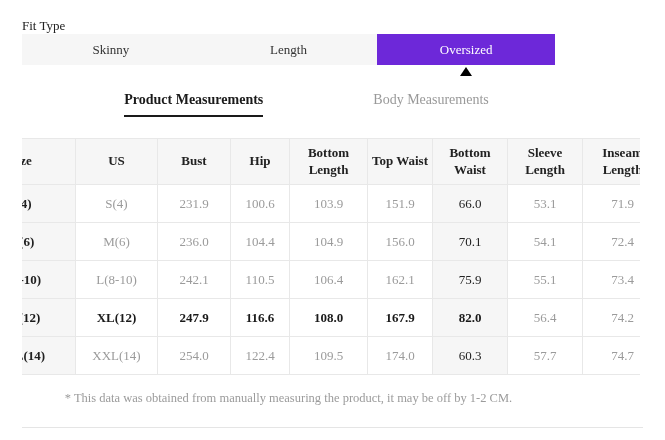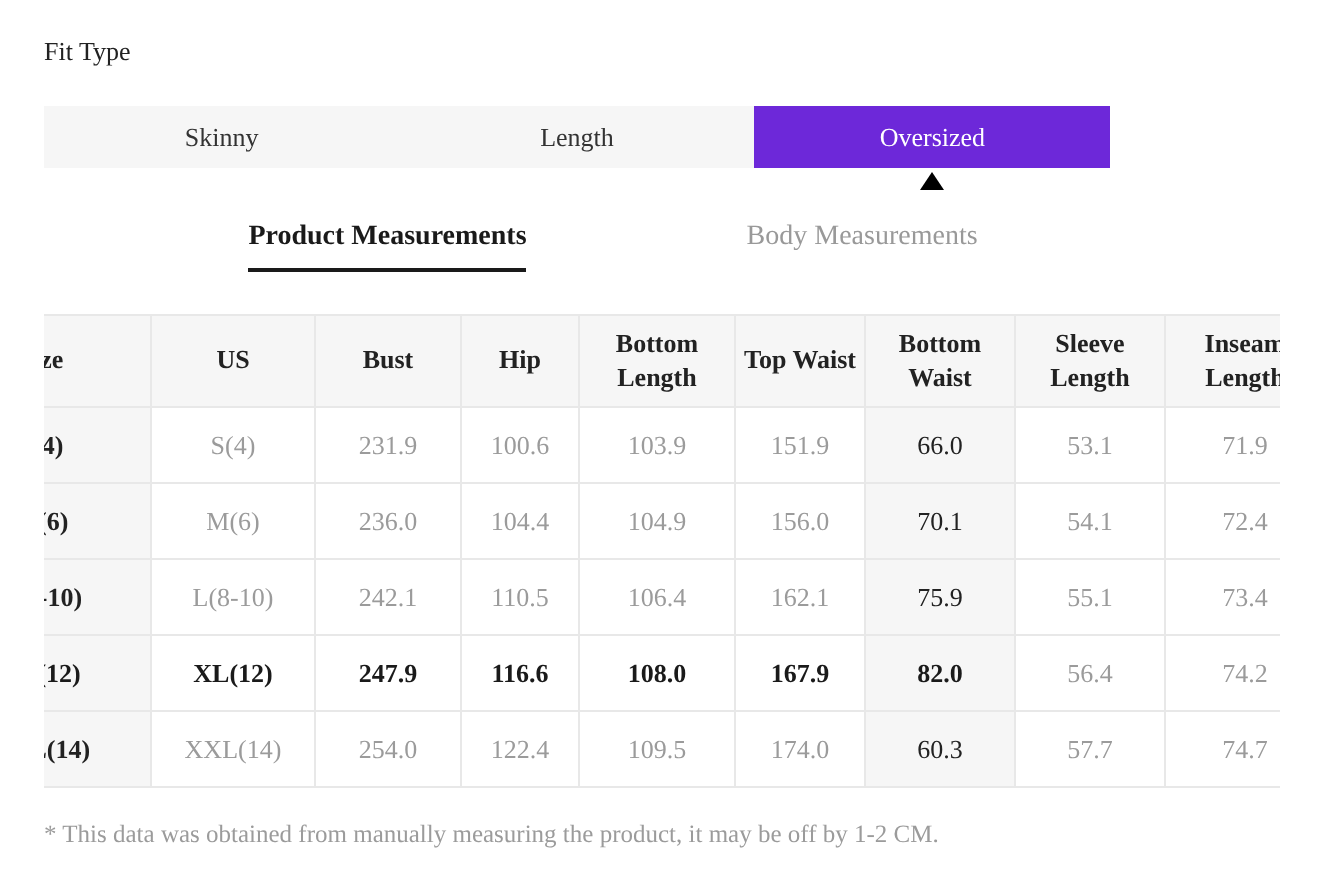--- a/index.html
+++ b/index.html
@@ -2,21 +2,21 @@
 <html><head>
 <meta charset="utf-8">
 <style>
   * { margin:0; padding:0; box-sizing:border-box; }
   html,body { width:665px; height:440px; background:#fff; overflow:hidden;
               font-family:"Liberation Sans","DejaVu Sans",sans-serif; color:#222; }
   .page { padding:18px 22px 0 22px; position:relative; width:577px;font-family:Liberation Serif, serif; }
 
   .fit-type-label { font-size:13px; color:#222; line-height:15px; }
 
-  .fit-tabs { margin-top:20px; display:flex; height:31px; background:#f6f6f6; }
+  .fit-tabs { margin-top:1px; display:flex; height:31px; background:#f6f6f6; }
   .fit-tab { flex:1 1 0; display:flex; align-items:center; justify-content:center;
              font-size:13px; color:#333; cursor:pointer; }
   .fit-tab.active { background:#6d28d9; color:#fff; }
 
   .tab-indicator-row { height:13px; position:relative; }
   .tri-up { position:absolute; top:2px; left:calc(16.6667% * 5 - 6px);
             width:0; height:0; border-left:6px solid transparent;
             border-right:6px solid transparent; border-bottom:9px solid #000; }
 
   .measure-tabs { margin-top:14px; display:flex; justify-content:center; gap:110px; }
@@ -27,21 +27,21 @@
   table { border-collapse:collapse; table-layout:fixed; width:697px; margin-left:-57px; }
   th, td { border:1px solid #e8e8e8; text-align:center; font-size:13px;
            height:38px; padding:0 2px; color:#9b9b9b; font-weight:normal;
            white-space:nowrap; overflow:hidden; }
   th { background:#f6f6f6; color:#222; font-weight:bold; height:46px;
        line-height:1.25; white-space:normal; }
   td.col0 { background:#f6f6f6; color:#222; font-weight:bold; }
   td.hlcol { background:#f6f6f6; color:#222;margin-left:20px; }
   td.selbold { color:#1a1a1a; font-weight:bold; }
 
-  .footnote { margin-top:16px; font-size:12.5px; color:#9b9b9b; }
+  .footnote { margin-top:16px; font-size:12.5px; color:#9b9b9b;text-align:center; }
   .divider { margin-top:21px; border-top:1px solid #e5e5e5; width:621px; }
 </style>
 </head>
 <body>
 
 <div class="page">
 
   <div class="fit-type-label">Fit Type</div>
 
   <div class="fit-tabs">

